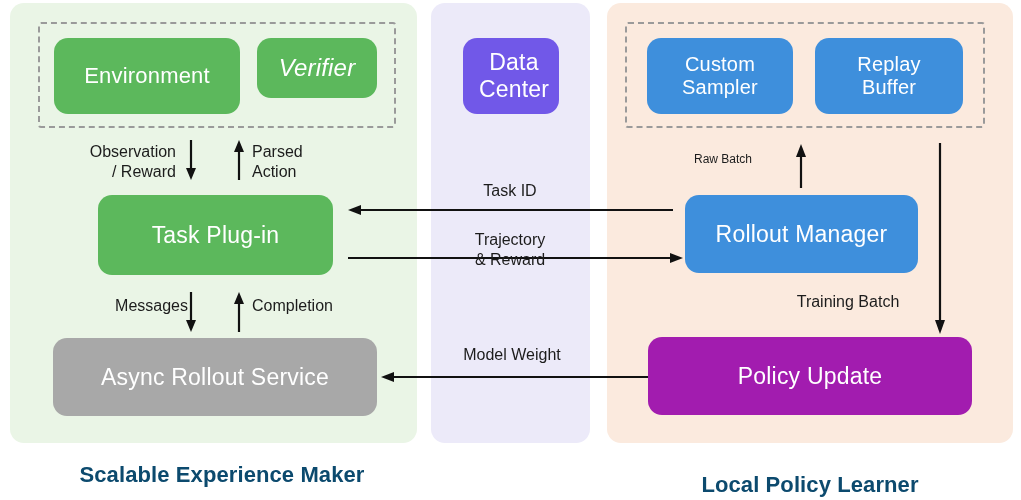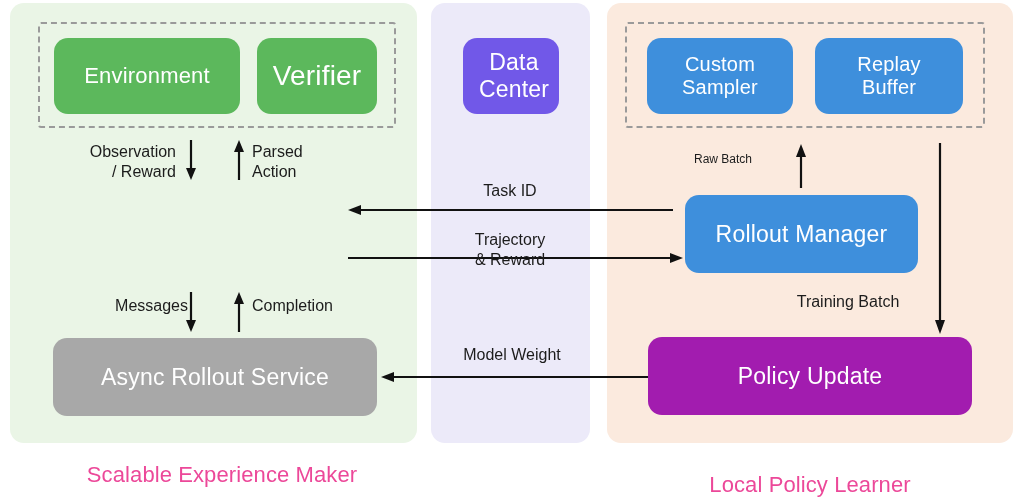--- a/index.html
+++ b/index.html
@@ -52,21 +52,21 @@
     padding: 2px 6px;
     font-weight: 400;
   }
   .node.green  { background: #5cb85c; }
   .node.blue   { background: #3e8fdc; }
   .node.purple { background: #7158e8; }
   .node.orange { background: #a21caf; }
   .node.gray   { background: #a8a8a8; }
 
   #node-environment  { left: 54px;  top: 38px;  width: 186px; height: 76px; font-size: 22px; }
-  #node-verifier     { left: 257px; top: 38px;  width: 120px; height: 76px; font-size: 28px; }
+  #node-verifier     { left: 257px; top: 38px;  width: 120px; height: 60px; font-size: 24px; font-style: italic; }
   #node-task-plugin  { left: 98px;  top: 195px; width: 235px; height: 80px; font-size: 23px; }
   #node-async        { left: 53px;  top: 338px; width: 324px; height: 78px; font-size: 23px; }
   #node-data-center  { left: 463px; top: 38px;  width: 96px;  height: 76px; font-size: 23px; }
   #node-sampler      { left: 647px; top: 38px;  width: 146px; height: 76px; font-size: 20px; }
   #node-replay       { left: 815px; top: 38px;  width: 148px; height: 76px; font-size: 20px; }
   #node-rollout-mgr  { left: 685px; top: 195px; width: 233px; height: 78px; font-size: 23px; }
   #node-policy-update{ left: 648px; top: 337px; width: 324px; height: 78px; font-size: 23px; }
 
   
   .arrow-svg {
@@ -99,23 +99,23 @@
   #lbl-completion  { left: 252px; top: 296px; width: 130px; font-size: 16px; }
   #lbl-task-id     { left: 440px; top: 181px; width: 140px; font-size: 16px; }
   #lbl-trajectory  { left: 440px; top: 230px; width: 140px; font-size: 16px; }
   #lbl-model-weight{ left: 432px; top: 345px; width: 160px; font-size: 16px; }
   #lbl-raw-batch   { left: 658px; top: 152px; width: 130px; font-size: 12px; }
   #lbl-training    { left: 768px; top: 292px; width: 160px; font-size: 16px; }
 
   
   .caption {
     position: absolute;
-    font-weight: normal;
+    font-weight: bold;
     font-size: 22px;
-    color: #ec4899;
+    color: #0c4a6e;
     text-align: center;
     letter-spacing: .1px;
   }
   #caption-left  { left: 10px;  top: 462px; width: 424px; }
   #caption-right { left: 607px; top: 472px; width: 406px; }
 </style>
 </head>
 <body>
 
 <div id="canvas">
@@ -167,20 +167,21 @@
     <polygon class="arrow-head" points="8,0 3,13 13,13"></polygon>
   </svg>
 
   <svg class="arrow-svg" style="left:932px; top:143px;" width="16" height="191">
     <line class="arrow-line" x1="8" y1="0" x2="8" y2="178"></line>
     <polygon class="arrow-head" points="8,191 3,177 13,177"></polygon>
   </svg>
 
   <div class="node green" id="node-environment">Environment</div>
   <div class="node green" id="node-verifier">Verifier</div>
+  <div class="node green" id="node-task-plugin">Task Plug-in</div>
   <div class="node gray" id="node-async">Async Rollout Service</div>
 
   <div class="node purple" id="node-data-center" style="white-space:pre-line;padding-left:12px;">Data
 Center</div>
 
   <div class="node blue" id="node-sampler" style="white-space:pre-line;">Custom
 Sampler</div>
   <div class="node blue" id="node-replay" style="white-space:pre-line;">Replay
 Buffer</div>
   <div class="node blue" id="node-rollout-mgr">Rollout Manager</div>

